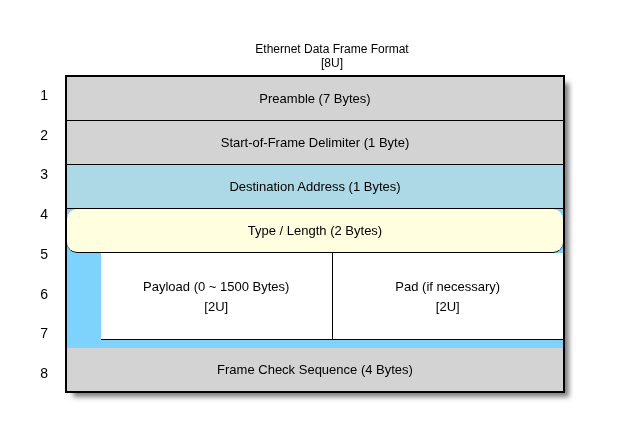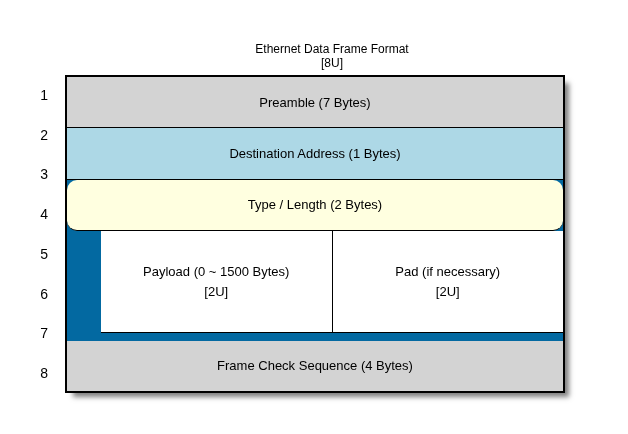--- a/index.html
+++ b/index.html
@@ -46,21 +46,21 @@
     position: absolute;
     left: 65px;
     top: 75px;
     width: 500px;
     height: 318px;
     box-sizing: border-box;
     border: 2px solid #000000;
     box-shadow: 6px 6px 5px -2px rgba(0, 0, 0, 0.5);
     display: flex;
     flex-direction: column;
-    background: #0369a1;
+    background: #7dd3fc;
   }
   .row {
     flex: 1;
     display: flex;
     align-items: center;
     justify-content: center;
     border-bottom: 1px solid #000000;
     font-size: 13px;
     text-align: center;
   }
@@ -100,20 +100,23 @@
     <div class="num">5</div>
     <div class="num">6</div>
     <div class="num">7</div>
     <div class="num">8</div>
   </div>
 
   <div class="frame">
     <div class="row bg-gray">
       <span>Preamble (7 Bytes)</span>
     </div>
+    <div class="row bg-gray">
+      <span>Start-of-Frame Delimiter (1 Byte)</span>
+    </div>
     <div class="row bg-blue">
       <span>Destination Address (1 Bytes)</span>
     </div>
     <div class="row bg-yellow">
       <span>Type / Length (2 Bytes)</span>
     </div>
     <div class="row double bg-white">
       <div class="cell">
         <span>Payload (0 ~ 1500 Bytes)</span>
         <span>[2U]</span>

